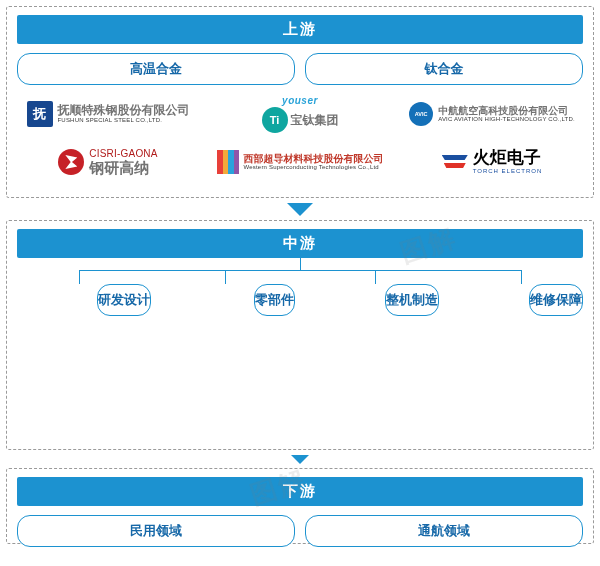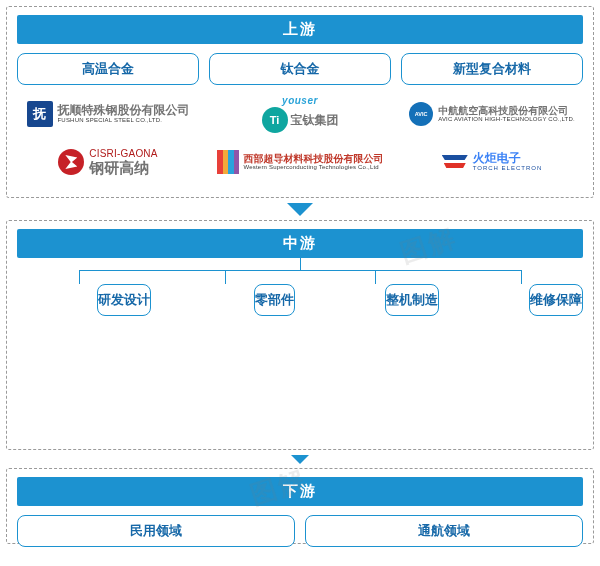--- a/index.html
+++ b/index.html
@@ -40,21 +40,21 @@
     box-sizing:border-box;
   }
   .chip{
     border:1px solid #1c92d0;
     color:#1668a8;
     background:#ffffff;
     text-align:center;
     font-size:13px;
     font-weight:bold;
     padding:6px 0;
-    border-radius:8px;
+    border-radius:13px;
   }
   .logo{
     height:46px;
     display:flex;
     align-items:center;
     justify-content:center;
     gap:5px;
     overflow:hidden;
   }
   .logo-txt{
@@ -152,23 +152,20 @@
 <div class="section" style="margin-top:6px;height:192px;">
   <div class="band">上游</div>
 
   <div class="row">
     <div class="cell">
       <div class="chip">高温合金</div>
     </div>
     <div class="cell">
       <div class="chip">钛合金</div>
     </div>
-    <div class="cell">
-      <div class="chip">新型复合材料</div>
-    </div>
   </div>
 
   <div class="row" style="margin-top:6px;">
     <div class="cell logo">
       <span class="mark m-fushun">抚</span>
       <span class="logo-txt">
         <span class="logo-cn">抚顺特殊钢股份有限公司</span>
         <span class="logo-en">FUSHUN SPECIAL STEEL CO.,LTD.</span>
       </span>
     </div>
@@ -199,21 +196,21 @@
     <div class="cell logo">
       <span class="mark m-west"></span>
       <span class="logo-txt">
         <span class="logo-cn sm" style="color:#c0392b;">西部超导材料科技股份有限公司</span>
         <span class="logo-en">Western Superconducting Technologies Co.,Ltd</span>
       </span>
     </div>
     <div class="cell logo">
       <span class="mark m-torch"></span>
       <span class="logo-txt">
-        <span class="logo-cn" style="color:#3b82f6;font-size:12px;">火炬电子</span>
+        <span class="logo-cn" style="color:#000000;font-size:17px;font-family:Liberation Mono, monospace;">火炬电子</span>
         <span class="logo-en" style="color:#1a4fa0;letter-spacing:1px;">TORCH ELECTRON</span>
       </span>
     </div>
   </div>
 </div>
 
 <div class="arrow-wrap">
   <div class="arrow-down"></div>
 </div>
 

